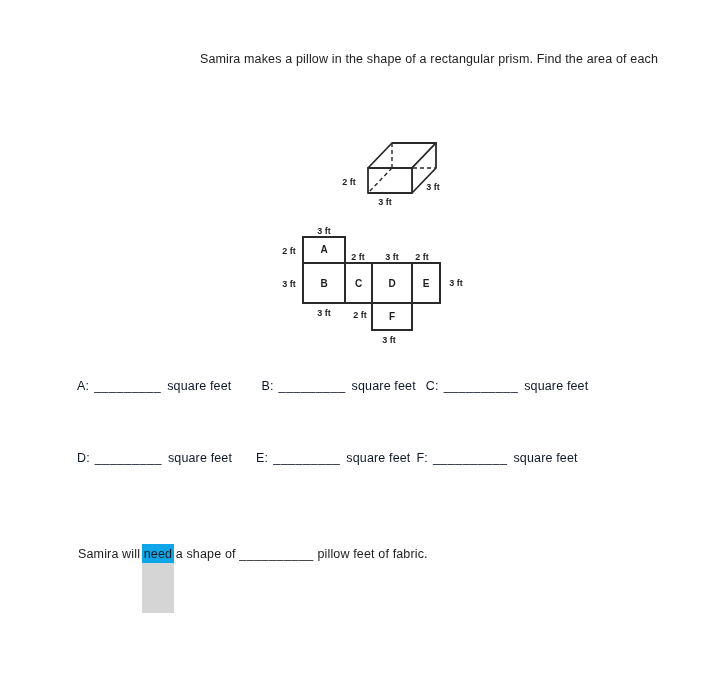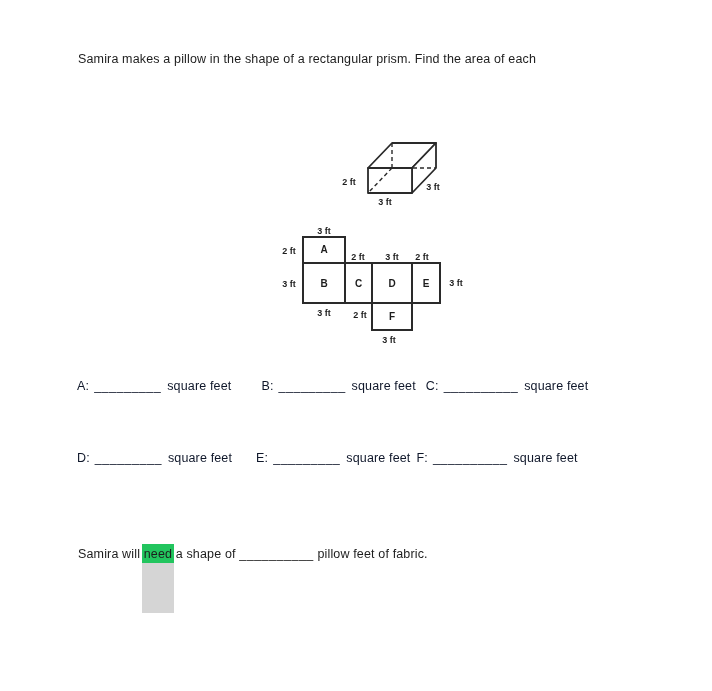--- a/index.html
+++ b/index.html
@@ -8,20 +8,21 @@
     background: #ffffff;
   }
   .page {
     position: relative;
     width: 712px;
     height: 691px;
     background: #ffffff;
     font-family: "Liberation Sans", sans-serif;
     color: #1d1d1d;
     overflow: hidden;
+    text-align: right;
   }
   
   .problem {
     position: absolute;
     left: 78px;
     top: 46px;
     width: 580px;
   }
   .pline {
     font-size: 12.5px;
@@ -95,21 +96,21 @@
     left: 78px;
     top: 547px;
     font-size: 12.5px;
     letter-spacing: 0.15px;
     white-space: nowrap;
     color: #1d1d1d;
   }
   .hl-word {
     display: inline-block;
     position: relative;
-    background: #22c55e;
+    background: #0ea5e9;
     padding: 3px 2px 2px 2px;
     margin: -3px -2px -2px -2px;
   }
   .hl-word::after {
     content: "";
     position: absolute;
     left: 0;
     right: 0;
     top: 100%;
     height: 50px;

